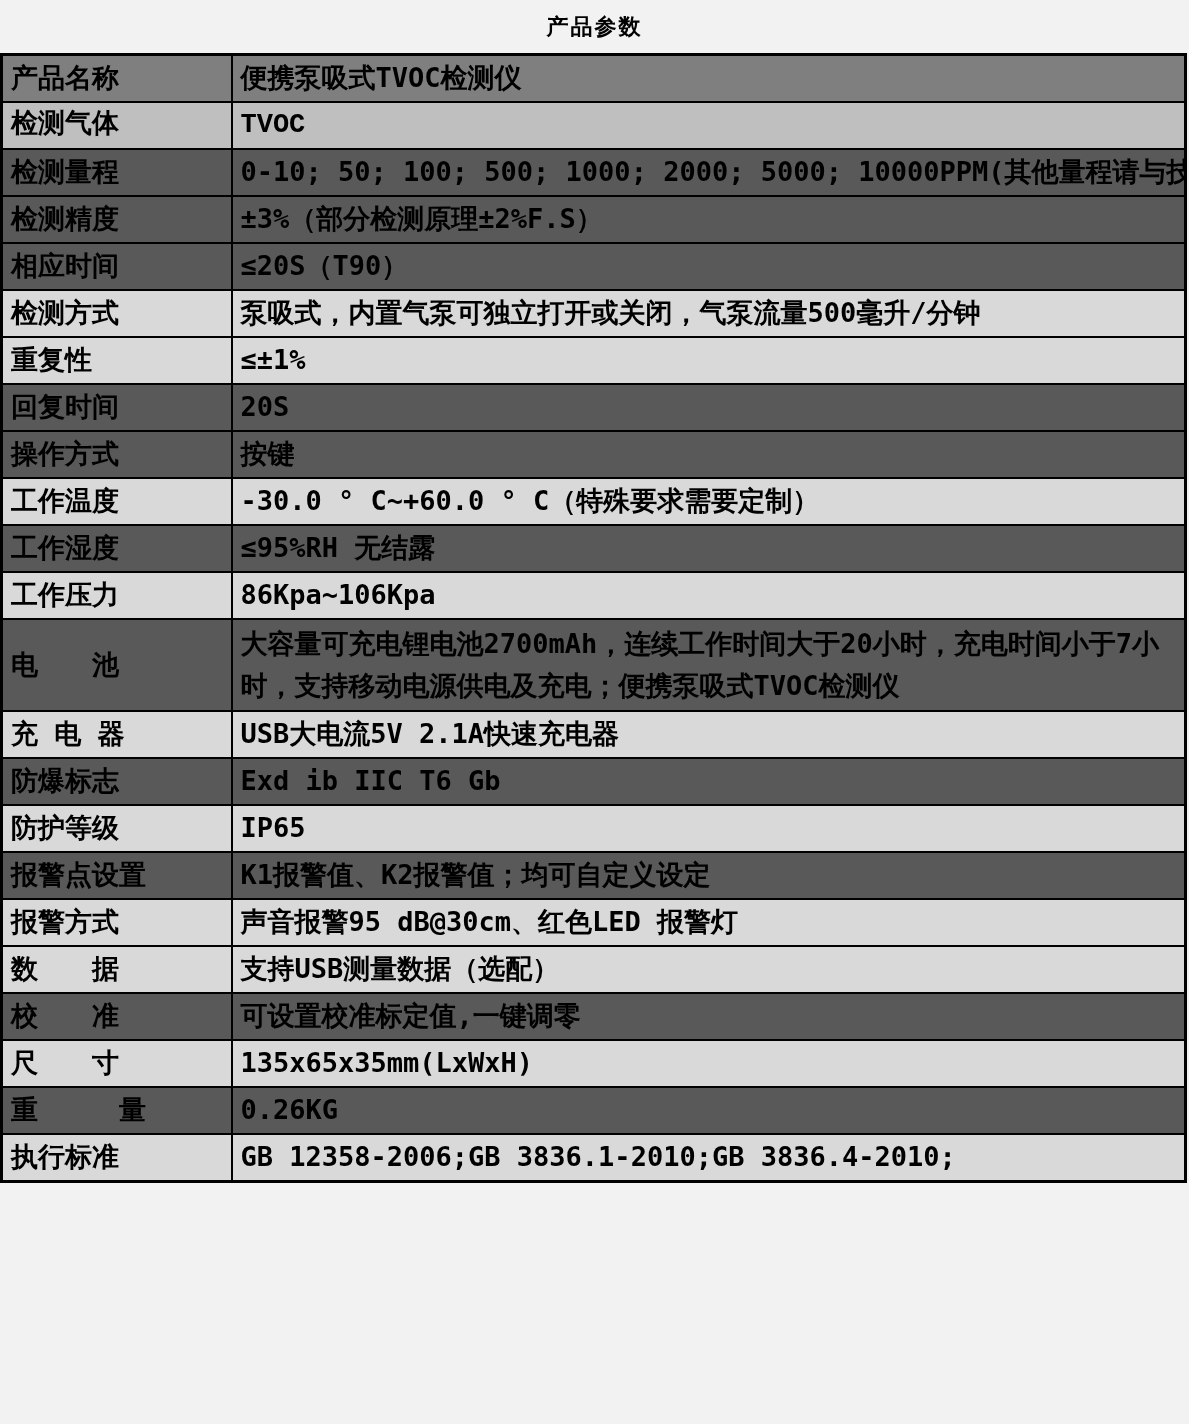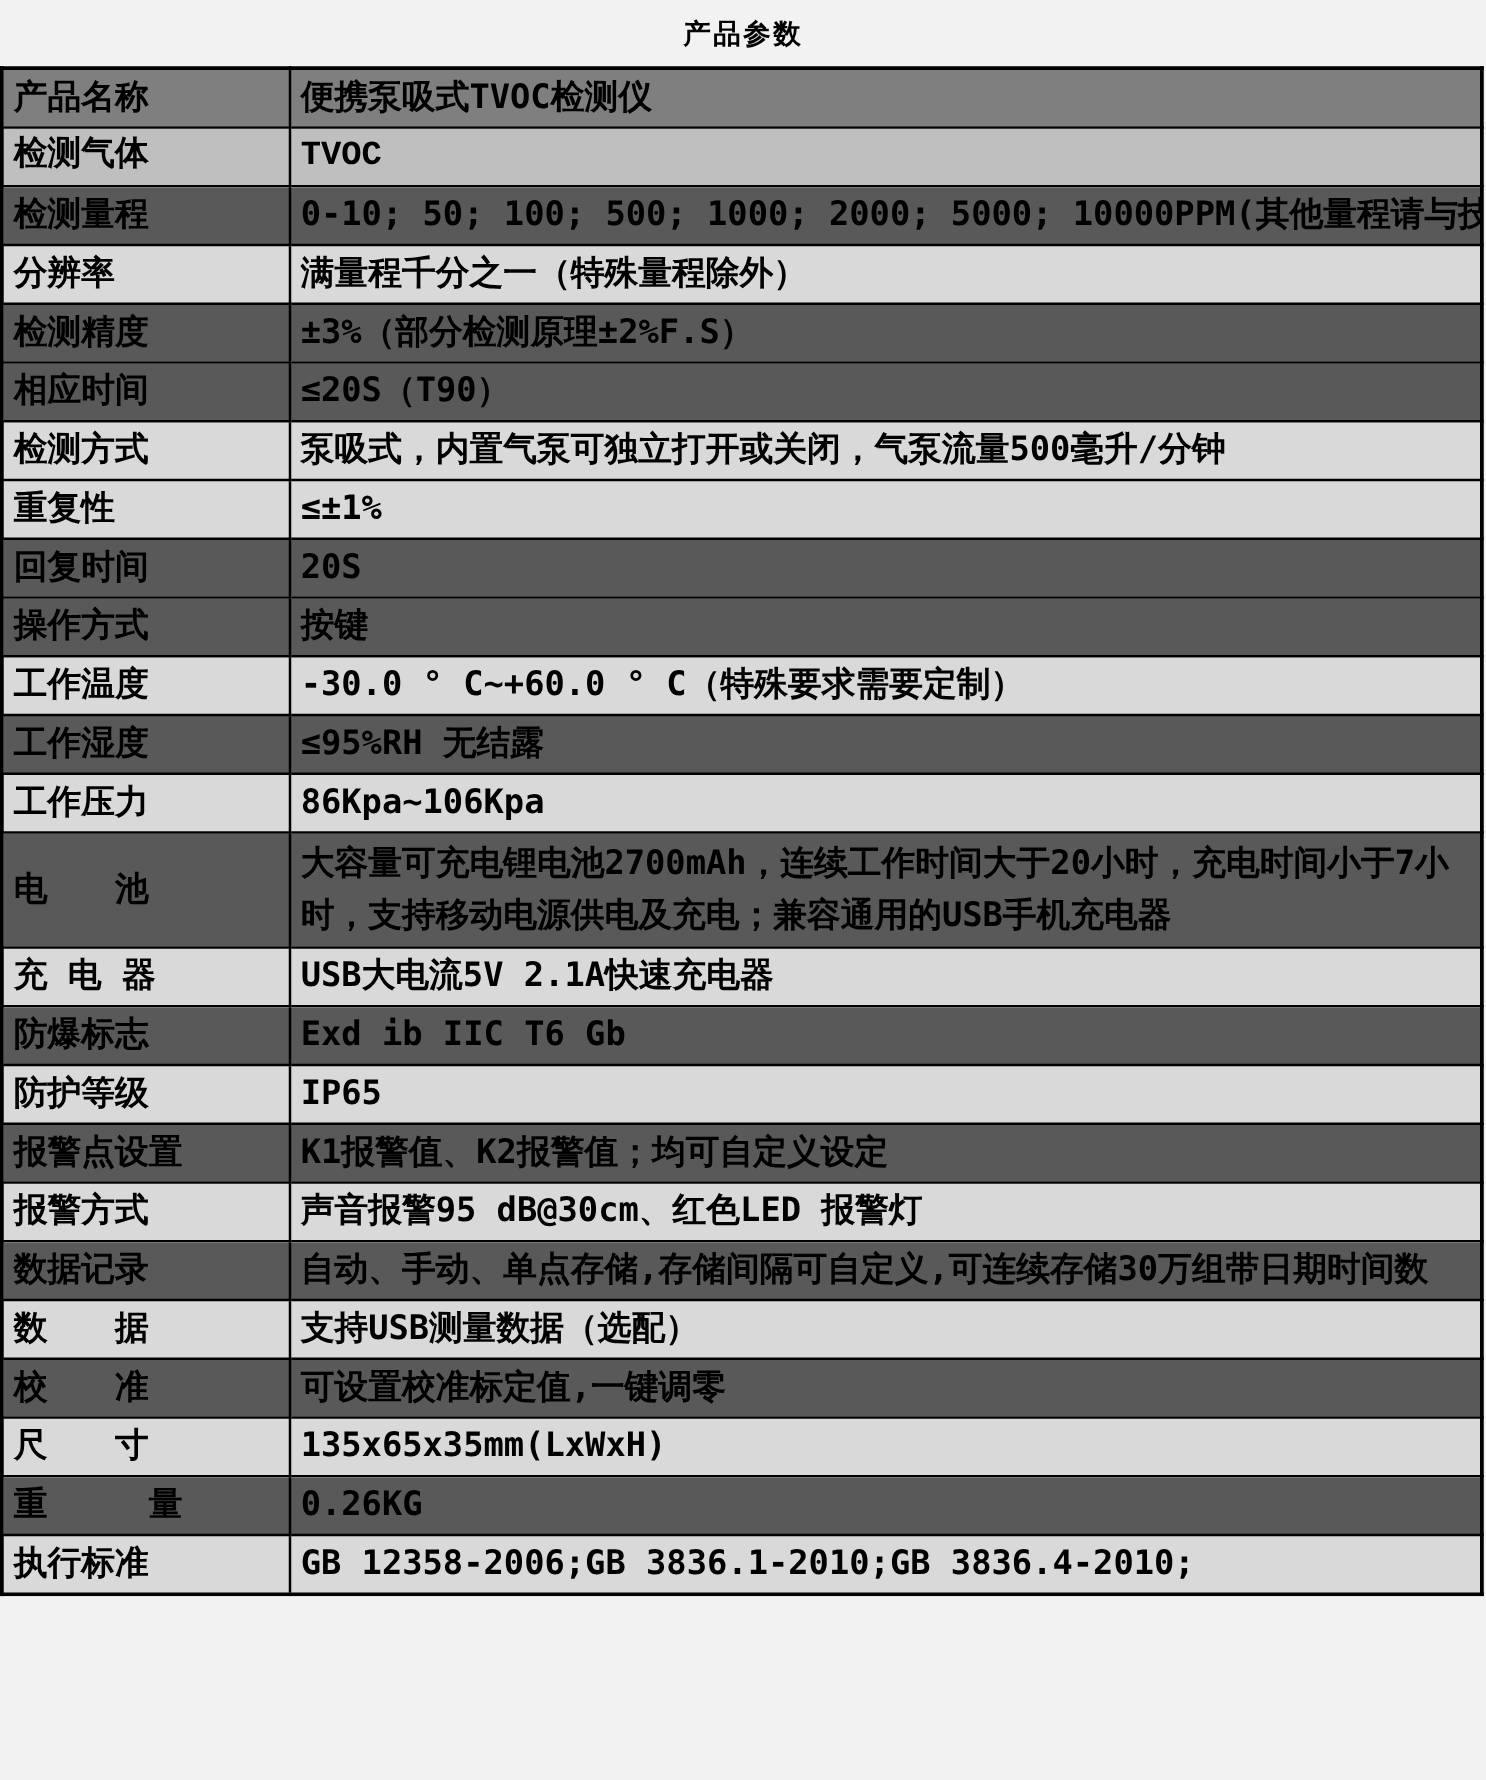--- a/index.html
+++ b/index.html
@@ -76,24 +76,20 @@
     <td>便携泵吸式TVOC检测仪</td>
   </tr>
       <tr class="tone-gray25">
     <td>检测气体</td>
     <td>TVOC</td>
   </tr>
       <tr class="tone-dark">
     <td>检测量程</td>
     <td>0-10; 50; 100; 500; 1000; 2000; 5000; 10000PPM(其他量程请与技术确定）</td>
   </tr>
-      <tr class="tone-light">
-    <td>分辨率</td>
-    <td>满量程千分之一（特殊量程除外）</td>
-  </tr>
       <tr class="tone-dark">
     <td>检测精度</td>
     <td>±3%（部分检测原理±2%F.S）</td>
   </tr>
       <tr class="tone-dark">
     <td>相应时间</td>
     <td>≤20S（T90）</td>
   </tr>
       <tr class="tone-light">
     <td>检测方式</td>
@@ -118,45 +114,41 @@
       <tr class="tone-dark">
     <td>工作湿度</td>
     <td>≤95%RH 无结露</td>
   </tr>
       <tr class="tone-light">
     <td>工作压力</td>
     <td>86Kpa~106Kpa</td>
   </tr>
       <tr class="tone-dark tall">
     <td>电　　池</td>
-    <td>大容量可充电锂电池2700mAh，连续工作时间大于20小时，充电时间小于7小时，支持移动电源供电及充电；兼容通用的USB手机充电器</td>
+    <td>大容量可充电锂电池2700mAh，连续工作时间大于20小时，充电时间小于7小时，支持移动电源供电及充电；便携泵吸式TVOC检测仪</td>
   </tr>
       <tr class="tone-light">
     <td>充 电 器</td>
     <td>USB大电流5V 2.1A快速充电器</td>
   </tr>
       <tr class="tone-dark">
     <td>防爆标志</td>
     <td>Exd ib IIC T6 Gb</td>
   </tr>
       <tr class="tone-light">
     <td>防护等级</td>
     <td>IP65</td>
   </tr>
       <tr class="tone-dark">
     <td>报警点设置</td>
     <td>K1报警值、K2报警值；均可自定义设定</td>
   </tr>
       <tr class="tone-light">
     <td>报警方式</td>
     <td>声音报警95 dB@30cm、红色LED 报警灯</td>
-  </tr>
-      <tr class="tone-dark">
-    <td>数据记录</td>
-    <td>自动、手动、单点存储,存储间隔可自定义,可连续存储30万组带日期时间数</td>
   </tr>
       <tr class="tone-light">
     <td>数　　据</td>
     <td>支持USB测量数据（选配）</td>
   </tr>
       <tr class="tone-dark">
     <td>校　　准</td>
     <td>可设置校准标定值,一键调零</td>
   </tr>
       <tr class="tone-light">

